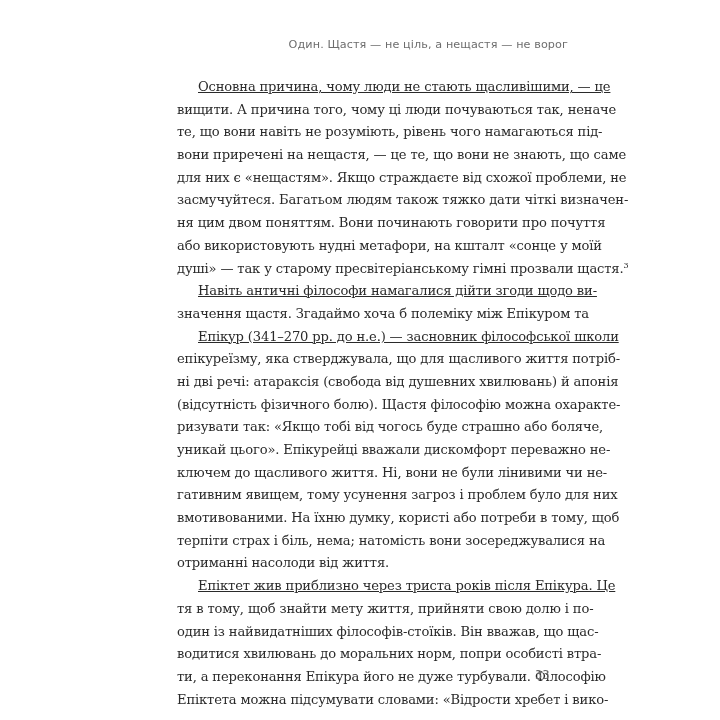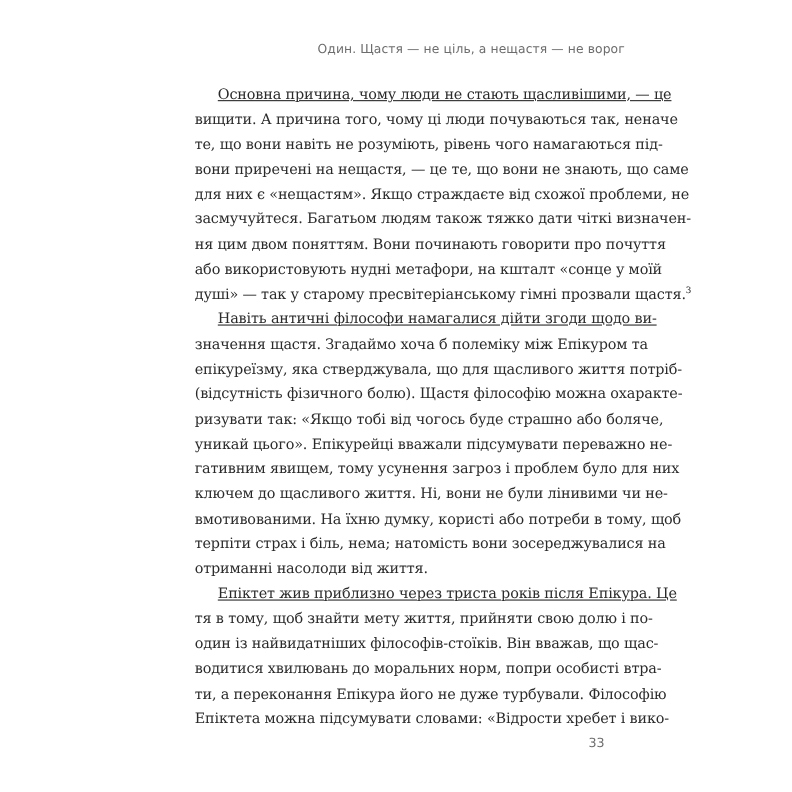--- a/index.html
+++ b/index.html
@@ -83,26 +83,28 @@
       <span class="line">або використовують нудні метафори, на кшталт «сонце у моїй</span>
       <span class="line last"><span>душі» — так у старому пресвітеріанському гімні прозвали щастя.</span><sup class="fn">3</sup></span>
     </div>
 
     <div>
       <span class="line indent">Навіть античні філософи намагалися дійти згоди щодо ви-</span>
       <span class="line">значення щастя. Згадаймо хоча б полеміку між Епікуром та</span>
     </div>
 
     <div>
+      <span class="line indent">Епікур (341–270 рр. до н.е.) — засновник філософської школи</span>
       <span class="line">епікуреїзму, яка стверджувала, що для щасливого життя потріб-</span>
+      <span class="line">ні дві речі: атараксія (свобода від душевних хвилювань) й апонія</span>
       <span class="line">(відсутність фізичного болю). Щастя філософію можна охаракте-</span>
       <span class="line">ризувати так: «Якщо тобі від чогось буде страшно або боляче,</span>
-      <span class="line">уникай цього». Епікурейці вважали підсумувати переважно не-</span>
+      <span class="line">уникай цього». Епікурейці вважали дискомфорт переважно не-</span>
+      <span class="line">ключем до щасливого життя. Ні, вони не були лінивими чи не-</span>
       <span class="line">гативним явищем, тому усунення загроз і проблем було для них</span>
-      <span class="line">ключем до щасливого життя. Ні, вони не були лінивими чи не-</span>
       <span class="line">вмотивованими. На їхню думку, користі або потреби в тому, щоб</span>
       <span class="line">терпіти страх і біль, нема; натомість вони зосереджувалися на</span>
       <span class="line last">отриманні насолоди від життя.</span>
     </div>
 
     <div>
       <span class="line indent">Епіктет жив приблизно через триста років після Епікура. Це</span>
       <span class="line">тя в тому, щоб знайти мету життя, прийняти свою долю і по-</span>
       <span class="line">один із найвидатніших філософів-стоїків. Він вважав, що щас-</span>
       <span class="line">водитися хвилювань до моральних норм, попри особисті втра-</span>

